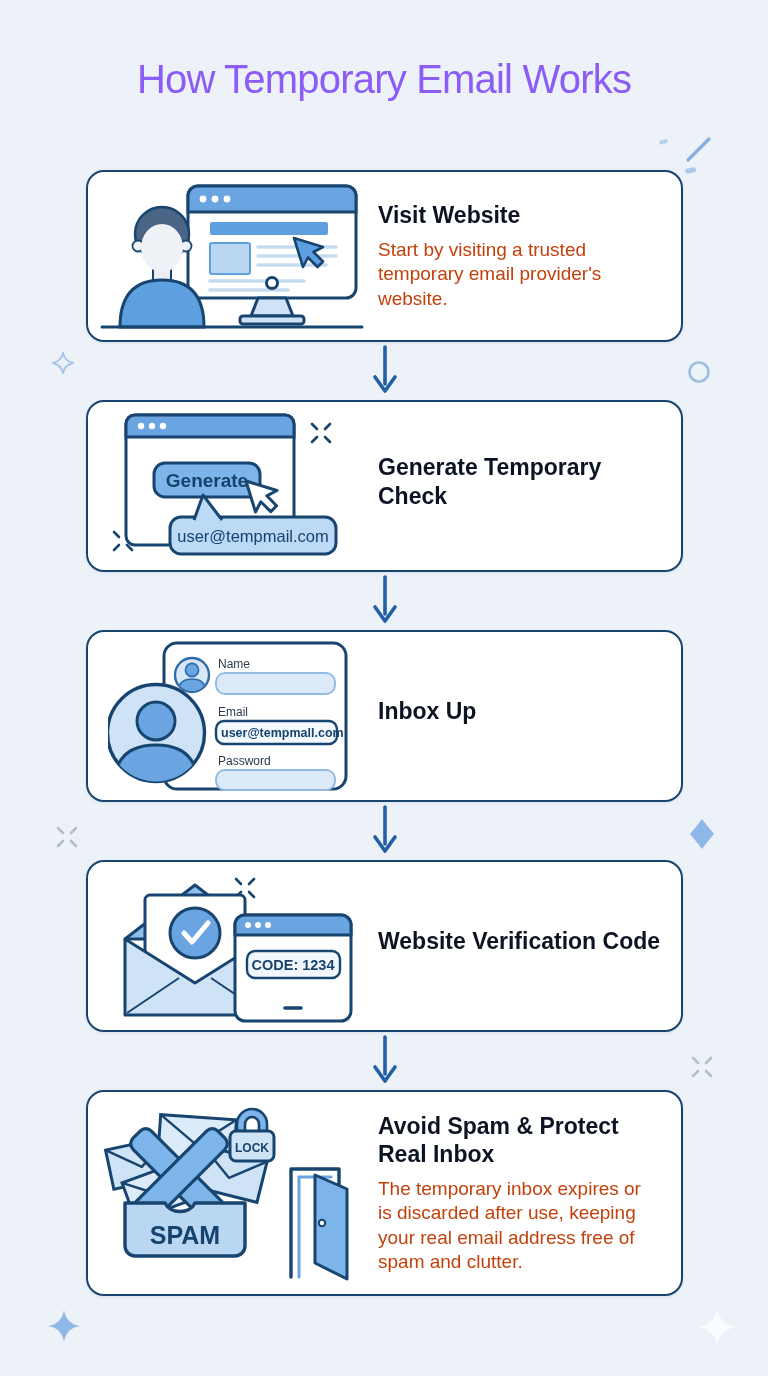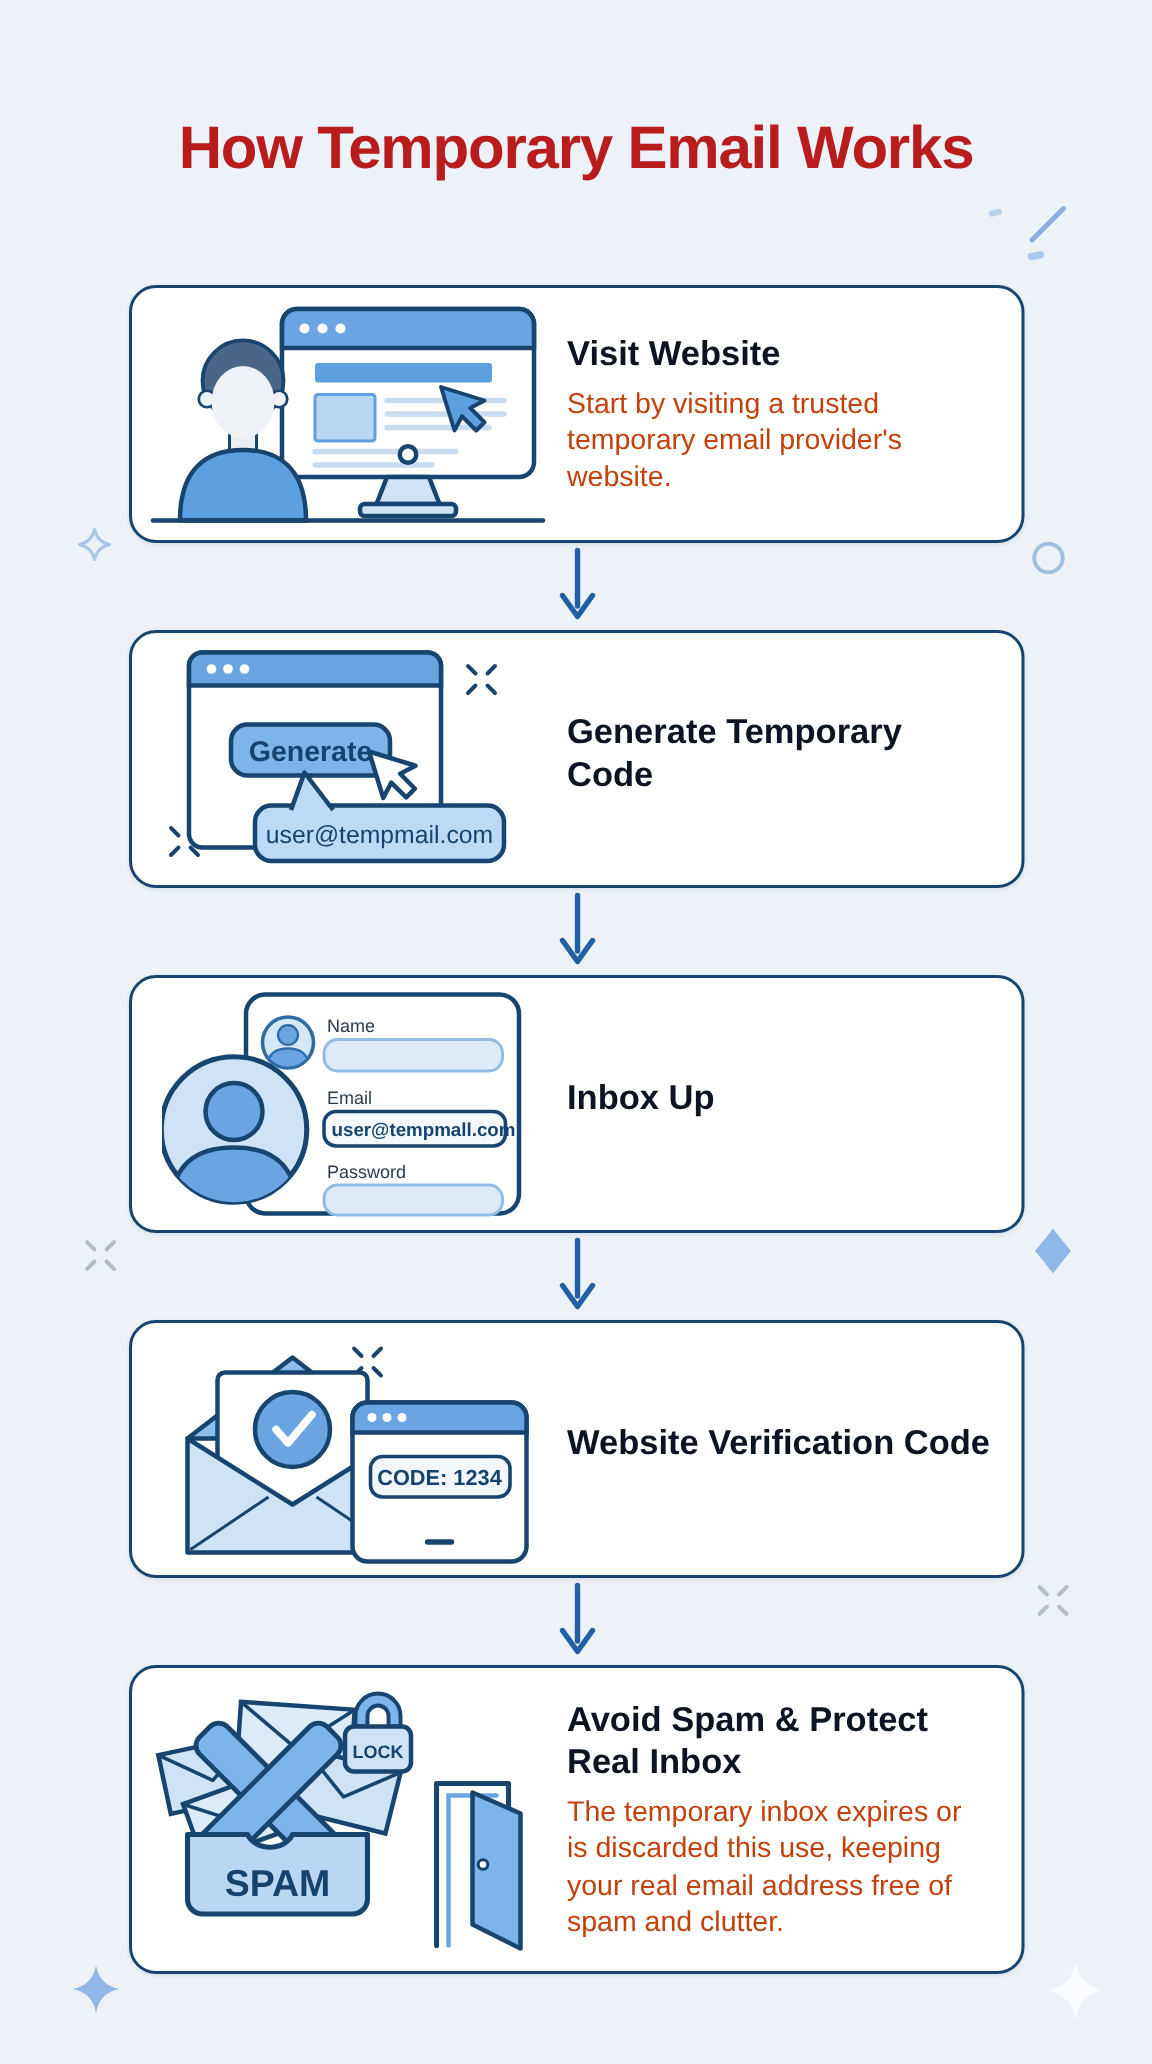--- a/index.html
+++ b/index.html
@@ -1,19 +1,19 @@
 <!DOCTYPE html>
 <html><head>
 <meta charset="utf-8">
 <style>
   html,body{margin:0;padding:0;}
   body{font-family:"Liberation Sans",sans-serif;}
   .page{position:relative;width:768px;height:1376px;background:#edf2f9;overflow:hidden;}
-  .page-title{margin:76px 0 68px 0;text-align:center;font-size:40px;font-weight:700;
-    letter-spacing:-0.8px;color:#b91c1c;line-height:1.15;}
+  .page-title{margin:56px 0 68px 0;text-align:center;font-size:40px;font-weight:400;
+    letter-spacing:-0.8px;color:#8b5cf6;line-height:1.15;}
   .flow{position:relative;z-index:2;}
   .cards{width:597px;margin:0 0 0 86px;display:flex;flex-direction:column;align-items:center;}
   .card{box-sizing:border-box;width:597px;background:#ffffff;border:2.5px solid #17456f;
     border-radius:18px;display:flex;align-items:center;box-shadow:0 1px 3px rgba(23,69,111,.10);}
   .card.h1{height:172px;}
   .card.h2{height:206px;}
   .ill{flex:none;width:290px;display:flex;justify-content:center;align-items:center;}
   .card-text{flex:1;padding-right:8px;max-width:300px;}
   .card-title{margin:0 0 9px 0;font-size:23px;font-weight:700;color:#0c1322;line-height:1.22;white-space:pre-line;}
   .card-desc{margin:0;font-size:19px;color:#c2410c;line-height:1.27;white-space:pre-line;}
@@ -154,21 +154,21 @@
             <rect x="88" y="114" width="24" height="4" fill="#bcd9f6"></rect>
             <text x="145" y="137" text-anchor="middle" font-size="16.5" fill="#16436e">user@tempmail.com</text>
 
             <g transform="translate(138,76)">
               <path d="M0 0 L9.5 31 L14.8 20.8 L24.8 30.6 L30.6 24.8 L20.8 14.8 L31 9.5 Z" fill="#ffffff" stroke="#17456f" stroke-width="3" stroke-linejoin="round"></path>
             </g>
           </svg>
         </div>
         <div class="card-text">
           <h2 class="card-title">Generate Temporary
-Code</h2>
+Check</h2>
         </div>
       </div>
 
       <div class="arrow-gap">
         <svg width="30" height="54">
           <line x1="15" y1="3" x2="15" y2="40" stroke="#2160a5" stroke-width="3.6" stroke-linecap="round"></line>
           <polyline points="5,33 15,47 25,33" fill="none" stroke="#2160a5" stroke-width="3.6" stroke-linecap="round" stroke-linejoin="round"></polyline>
         </svg>
       </div>
 
@@ -312,21 +312,21 @@
               <path d="M198 172 V72 H230" fill="none" stroke="#6aa5e2" stroke-width="3" stroke-linecap="round"></path>
               <path d="M214 70 L246 84 V174 L214 158 Z" fill="#7db4e9" stroke="#17456f" stroke-width="3" stroke-linejoin="round"></path>
               <circle cx="221" cy="118" r="3.2" fill="#ffffff" stroke="#17456f" stroke-width="2"></circle>
             </g>
           </svg>
         </div>
         <div class="card-text">
           <h2 class="card-title">Avoid Spam &amp; Protect
 Real Inbox</h2>
           <p class="card-desc">The temporary inbox expires or
-is discarded this use, keeping
+is discarded after use, keeping
 your real email address free of
 spam and clutter.</p>
         </div>
       </div>
 
     </div>
   </div>
 </div>
 
 </body></html>

